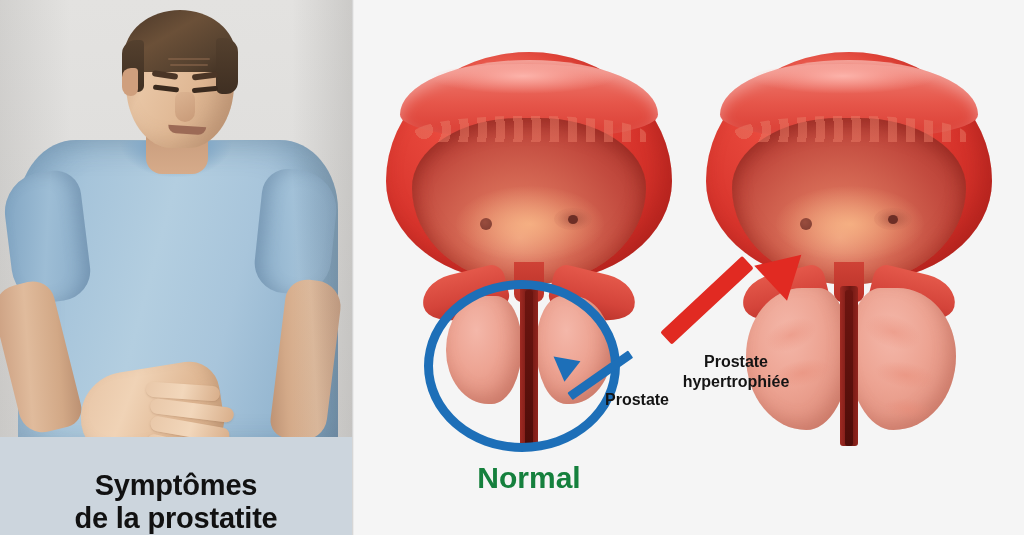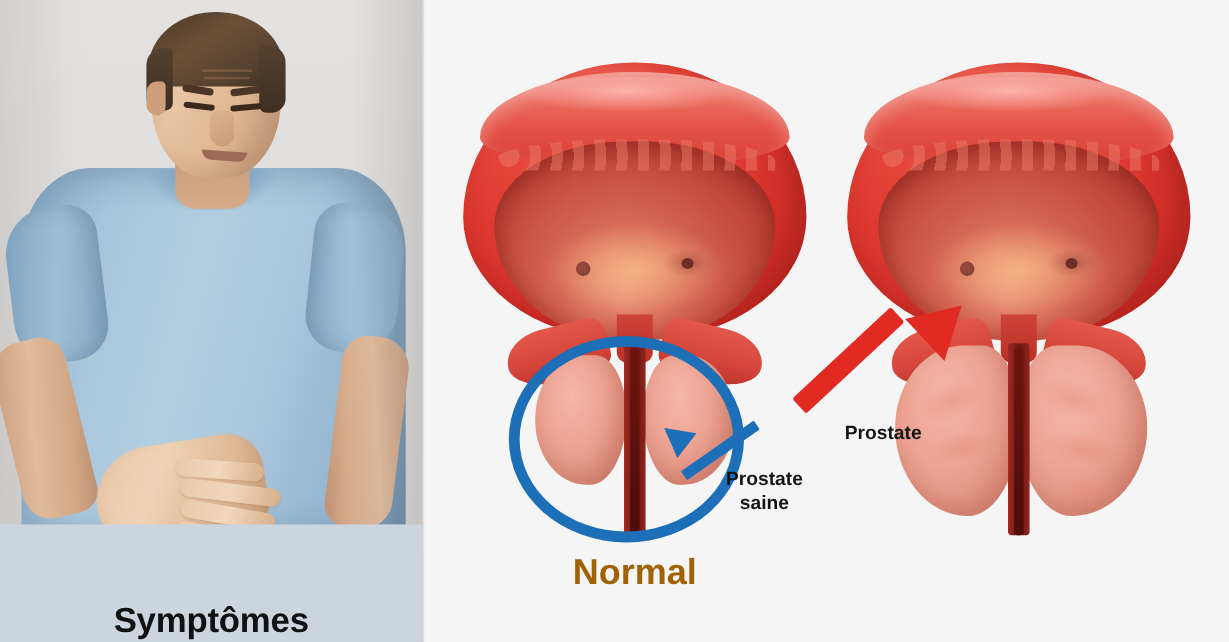--- a/index.html
+++ b/index.html
@@ -181,21 +181,21 @@
     border-left:24px solid transparent;border-right:24px solid transparent;
     border-bottom:42px solid #e12a22;transform:rotate(47deg);}
 
   
   .anno{position:absolute;font-size:16px;font-weight:bold;color:#141414;
     line-height:1.22;text-align:center;}
   .anno-normal{left:208px;top:390px;width:130px;}
   .anno-prostatitis{left:-46px;top:352px;width:196px;}
 
   .fig-caption{position:absolute;bottom:40px;left:0;width:330px;text-align:center;
-    font-size:30px;font-weight:bold;color:#a16207;}
+    font-size:30px;font-weight:bold;color:#15803d;}
 </style>
 </head>
 <body>
 
 <div class="canvas">
 
   <div class="photo-panel">
     <div class="photo-bg-shadow2"></div>
 
     <div class="torso"></div>
@@ -224,20 +224,21 @@
     <div class="finger f1"></div>
     <div class="finger f2"></div>
     <div class="finger f3"></div>
     <div class="finger f4"></div>
 
     <div class="photo-bg-shadow"></div>
 
     <div class="caption-band">
       <div class="caption-text">
         <div>Symptômes</div>
+        <div>de la prostatite</div>
       </div>
     </div>
   </div>
 
   <div class="panel-divider"></div>
 
   <div class="diagram-panel">
 
     <div class="figure fig-normal">
       <div class="bladder-outer"></div>
@@ -258,21 +259,20 @@
 
       <div class="urethra"></div>
       <div class="urethra-core"></div>
 
       <div class="blue-circle"></div>
       <div class="blue-arrow-shaft"></div>
       <div class="blue-arrow-head"></div>
 
       <div class="anno anno-normal">
         <div>Prostate</div>
-        <div>saine</div>
       </div>
 
       <div class="fig-caption">Normal</div>
     </div>
 
     <div class="figure fig-prostatitis">
       <div class="bladder-outer"></div>
       <div class="bladder-rim"></div>
       <div class="bladder-rim-hl"></div>
       <div class="bladder-cavity"></div>
@@ -294,18 +294,19 @@
       <div class="lobe-tex t5"></div>
 
       <div class="urethra"></div>
       <div class="urethra-core"></div>
 
       <div class="red-arrow-shaft"></div>
       <div class="red-arrow-head"></div>
 
       <div class="anno anno-prostatitis">
         <div>Prostate</div>
+        <div>hypertrophiée</div>
       </div>
 
     </div>
 
   </div>
 </div>
 
 </body></html>

